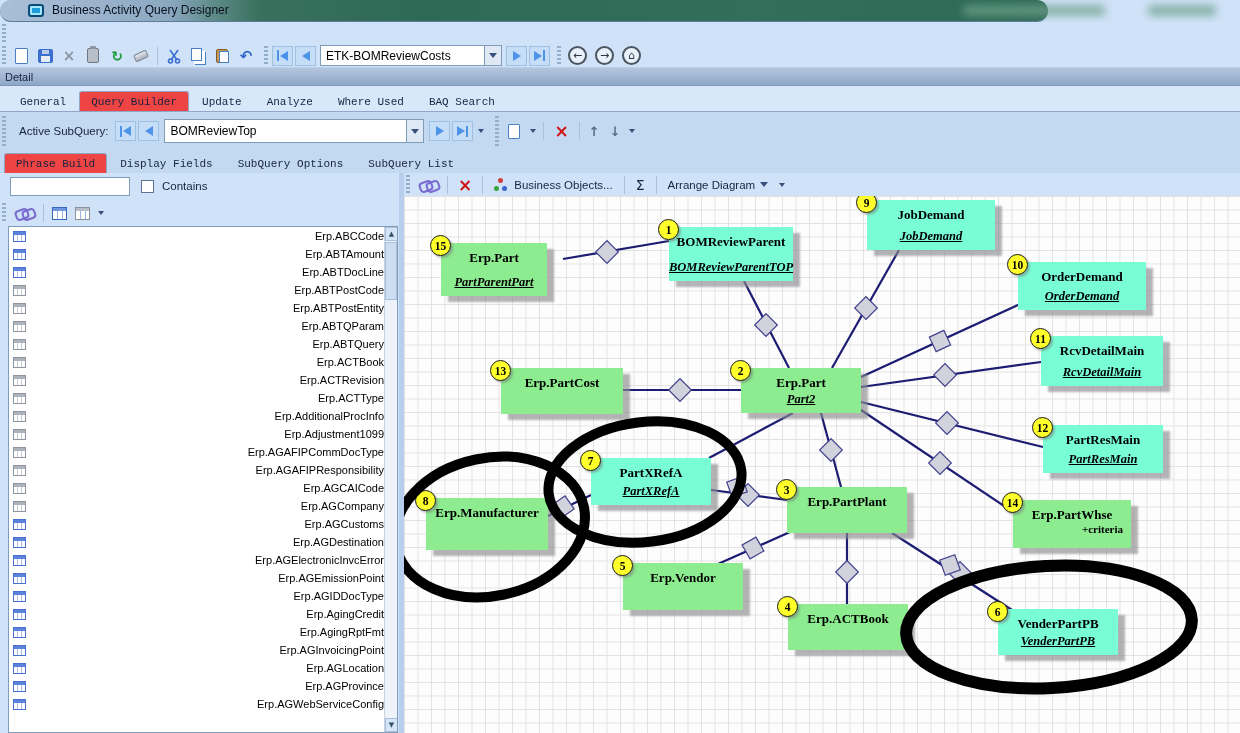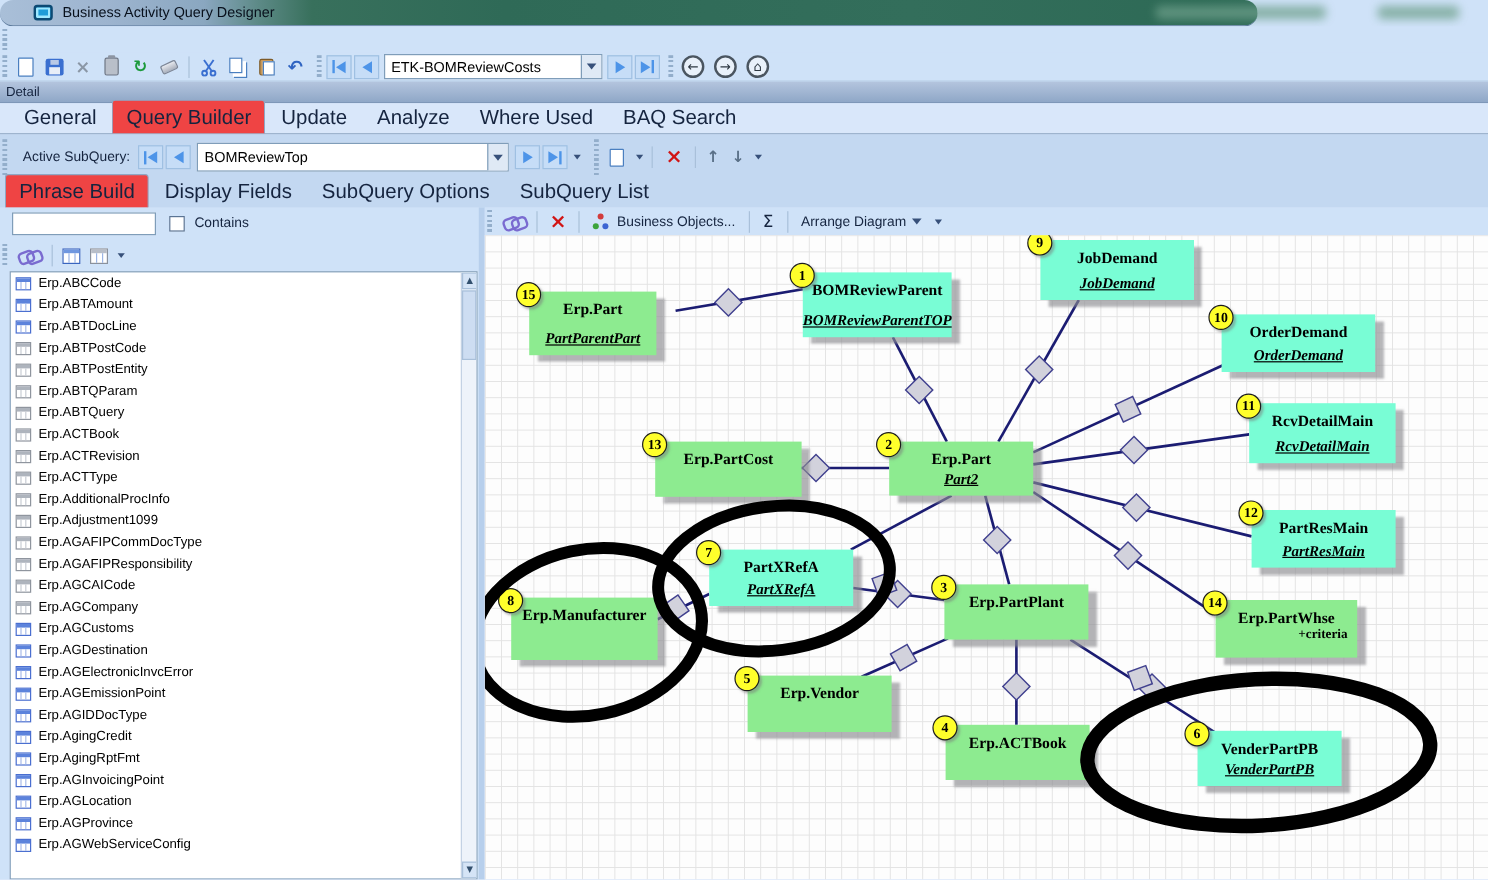--- a/index.html
+++ b/index.html
@@ -52,21 +52,21 @@
   .circ-btn { width:19px; height:19px; border:2px solid #4a5560; border-radius:50%; color:#2e3842; font-size:11px; display:flex; align-items:center; justify-content:center; margin:0 4px; background:#e9f1fa; }
 
   
   .detailbar { position:absolute; left:0; top:68px; width:1240px; height:18px;
     background:linear-gradient(#b4c5de,#8fa7c7); border-bottom:1px solid #7e97b8; font-size:11px; color:#15243f; display:flex; align-items:center; padding-left:5px; }
 
   
   .tabstrip { display:flex; align-items:flex-end; position:absolute; }
   .maintabs { left:0; top:86px; width:1240px; height:26px; background:#d9e7fa; border-bottom:1px solid #8fa7c4; padding-left:8px; }
   .subtabs  { left:0; top:150px; width:1240px; height:23px; background:#c3d8f1; padding-left:4px; }
-  .tab { font-size:17px; color:#15243f; padding:4px 11px 3px; border:1px solid transparent; border-bottom:none; border-radius:3px 3px 0 0; margin-right:1px; white-space:nowrap; }
+  .tab { font-size:11px; color:#15243f; padding:4px 11px 3px; border:1px solid transparent; border-bottom:none; border-radius:3px 3px 0 0; margin-right:1px; white-space:nowrap;font-family:Liberation Mono, monospace; }
   .tab.active { background:#ef4444; border-color:#8fa7c4; font-weight:normal; }
 
   
   .sqrow { position:absolute; left:0; top:112px; width:1240px; height:38px; background:#c3d8f1; display:flex; align-items:center; }
   .sq-label { font-size:11.5px; color:#15243f; margin:0 6px 0 10px; }
   .red-x { color:#d11414; font-weight:bold; font-size:17px; padding:0 6px; }
   .ud { color:#5a7087; font-weight:bold; font-size:13px; padding:0 5px; }
 
   
   .left-panel { position:absolute; left:0; top:173px; width:399px; height:560px; background:#cfe2f8; }
@@ -78,21 +78,21 @@
   .chain::before, .chain::after { content:""; position:absolute; width:10px; height:7px; border:2px solid #7a6bd0; border-radius:4px; top:2px; }
   .chain::before { left:0; transform:rotate(-20deg); }
   .chain::after { left:7px; transform:rotate(-20deg); }
   .ic-table { width:15px; height:13px; border:1px solid #3a66c0; background:#fff; position:relative; margin:0 4px; }
   .ic-table::before { content:""; position:absolute; left:0; top:0; right:0; height:3px; background:#6f97e0; }
   .ic-table::after { content:""; position:absolute; left:4px; top:3px; bottom:0; width:1px; background:#9ab4e4; box-shadow:5px 0 0 #9ab4e4; }
   .ic-table.gray { border-color:#8a919c; }
   .ic-table.gray::before { background:#b8bec8; }
   .list-box { position:absolute; left:8px; top:53px; width:390px; height:507px; background:#fff; border:1px solid #7f9db9; overflow:hidden; }
   .list-rows { position:absolute; left:0; top:0; right:13px; bottom:0; overflow:hidden; }
-  .lrow { height:18px; display:flex; align-items:center; padding-left:4px; }
+  .lrow { height:18px; display:flex; align-items:center; padding-left:4px;justify-content:space-between; }
   .lrow .lbl { font-size:11px; color:#000; margin-left:6px; white-space:nowrap; }
   .licon { width:13px; height:11px; border:1px solid #4a6fd0; background:#fff; position:relative; flex:none; }
   .licon::before { content:""; position:absolute; left:0; top:0; right:0; height:3px; background:#5c83dc; }
   .licon::after { content:""; position:absolute; left:3px; top:3px; bottom:0; width:1px; background:#a9bce8; box-shadow:4px 0 0 #a9bce8; }
   .licon.gray { border-color:#8f959e; }
   .licon.gray::before { background:#aeb4bd; }
   .licon.gray::after { background:#c9cdd4; box-shadow:4px 0 0 #c9cdd4; }
   .vscroll { position:absolute; right:0; top:0; width:13px; bottom:0; background:#eef3fa; border-left:1px solid #c4d2e4; }
   .vbtn { width:13px; height:14px; background:#d5e4f6; border:1px solid #a9c0da; font-size:7px; color:#33506e; display:flex; align-items:center; justify-content:center; }
   .vthumb { position:absolute; left:0; top:15px; width:12px; height:58px; background:#cdddf2; border:1px solid #a9c0da; }
@@ -485,21 +485,21 @@
         <div class="node green" style="left: 609px; top: 304px; width: 118px; height: 48px;">
           <div class="badge">14</div>
           <div class="title">Erp.PartWhse</div>
           <div class="crit">+criteria</div>
         </div>
         <div class="node green" style="left: 337px; top: 172px; width: 120px; height: 45px;">
           <div class="badge">2</div>
           <div class="title">Erp.Part</div>
           <div class="sub">Part2</div>
         </div>
-        <div class="node green" style="left: 97px; top: 172px; width: 122px; height: 46px; margin-left: 45px;">
+        <div class="node green" style="left: 97px; top: 172px; width: 122px; height: 46px;">
           <div class="badge">13</div>
           <div class="title">Erp.PartCost</div>
         </div>
         <div class="node teal" style="left: 187px; top: 262px; width: 120px; height: 47px;">
           <div class="badge">7</div>
           <div class="title">PartXRefA</div>
           <div class="sub">PartXRefA</div>
         </div>
         <div class="node green" style="left: 22px; top: 302px; width: 122px; height: 52px;">
           <div class="badge">8</div>

